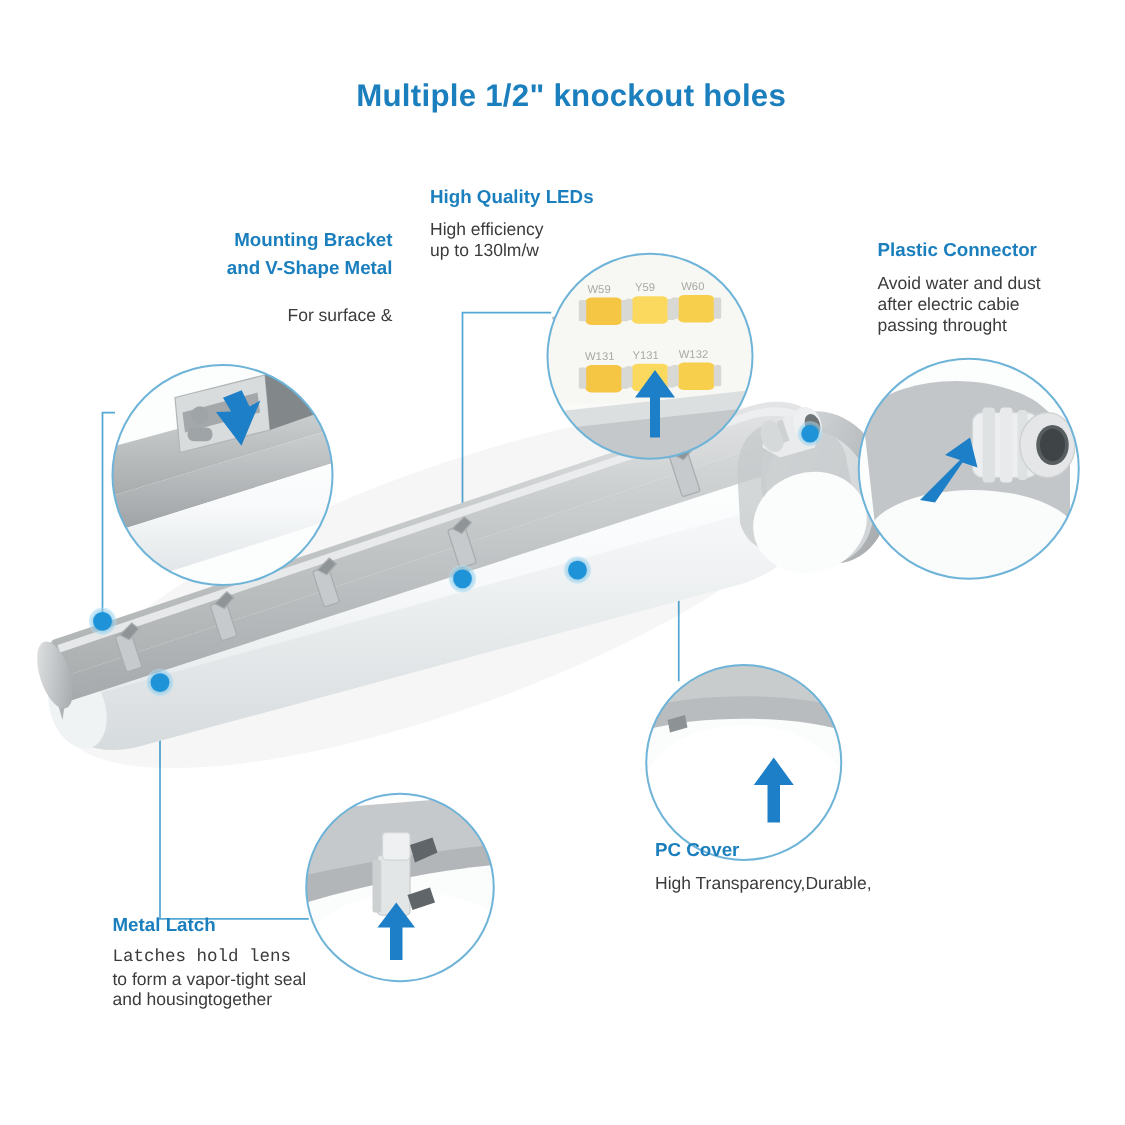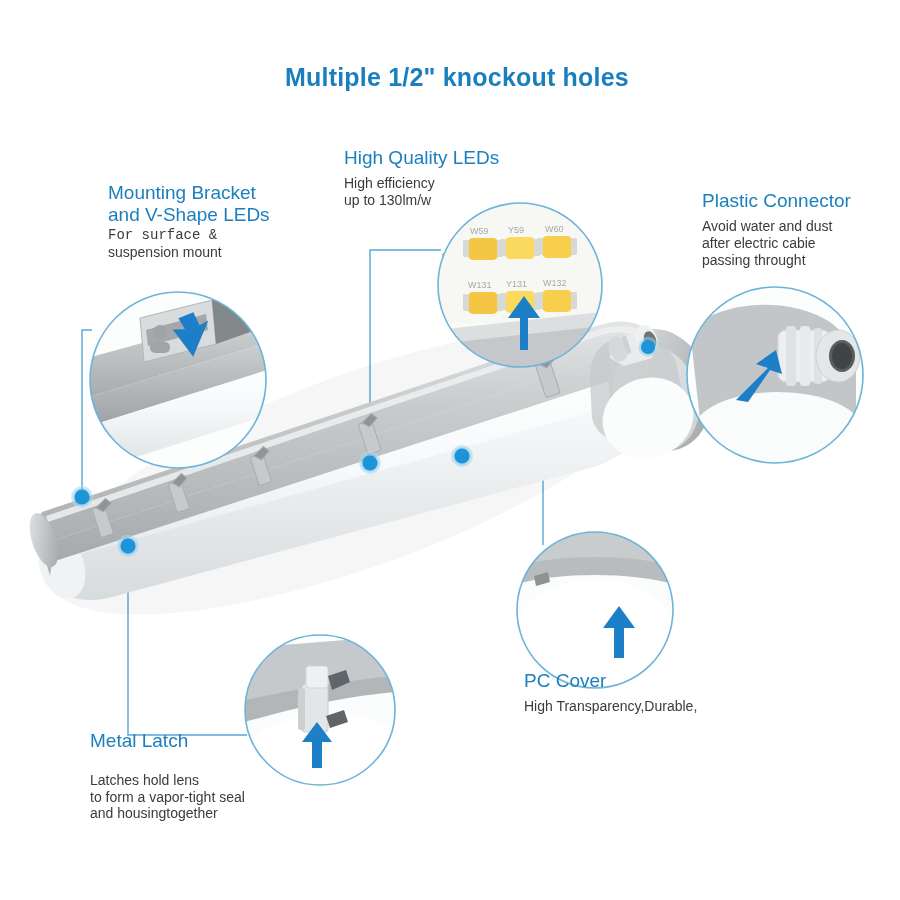--- a/index.html
+++ b/index.html
@@ -11,21 +11,21 @@
   #stage{position:absolute;inset:0;width:900px;height:900px;}
   .svglayer{position:absolute;left:0;top:0;width:900px;height:900px;}
 
   
   .txt{position:absolute;}
   .title{
     color:#1b7fbe;font-size:25px;font-weight:bold;letter-spacing:.2px;
     white-space:nowrap;
   }
   .head{
-    color:#1b7fbe;font-size:19px;font-weight:normal;line-height:22px;
+    color:#1b7fbe;font-size:15px;font-weight:bold;line-height:22px;
   }
   .sub{
     color:#3b3b3b;font-size:14px;line-height:17px;font-weight:normal;
   }
   .sub.tight{line-height:16.5px;}
 </style>
 </head>
 <body>
 
 <div id="stage">
@@ -336,25 +336,24 @@
       <circle cx="462" cy="456" r="11" fill="url(#gDot)" opacity="0.55"></circle>
       <circle cx="462" cy="456" r="7.5" fill="#1f93d8"></circle>
 
       <circle cx="128" cy="546" r="11" fill="url(#gDot)" opacity="0.55"></circle>
       <circle cx="128" cy="546" r="7.5" fill="#1f93d8"></circle>
     </g>
   </svg>
 
   <div class="txt title" style="left:285px;top:63px;">Multiple 1/2" knockout holes</div>
 
-  <div class="txt" style="left:108px;top:182px;width:230px;">
+  <div class="txt" style="left:84px;top:182px;width:230px;text-align:right;">
     <div class="head">Mounting Bracket</div>
-    <div class="head">and V-Shape LEDs</div>
-    <div class="sub" style="margin-top:1px;font-family:Liberation Mono, monospace;">For surface &amp;</div>
-    <div class="sub">suspension mount</div>
+    <div class="head">and V-Shape Metal</div>
+    <div class="sub" style="margin-top:18px;">For surface &amp;</div>
   </div>
 
   <div class="txt" style="left:344px;top:147px;width:200px;">
     <div class="head">High Quality LEDs</div>
     <div class="sub" style="margin-top:6px;">High efficiency</div>
     <div class="sub">up to 130lm/w</div>
   </div>
 
   <div class="txt" style="left:702px;top:190px;width:200px;">
     <div class="head">Plastic Connector</div>
@@ -363,18 +362,18 @@
     <div class="sub">passing throught</div>
   </div>
 
   <div class="txt" style="left:524px;top:670px;width:240px;">
     <div class="head">PC Cover</div>
     <div class="sub" style="margin-top:6px;">High Transparency,Durable,</div>
   </div>
 
   <div class="txt" style="left:90px;top:730px;width:240px;">
     <div class="head">Metal Latch</div>
-    <div class="sub tight" style="margin-top:20px;">Latches hold lens</div>
+    <div class="sub tight" style="margin-top:6px;font-family:Liberation Mono, monospace;">Latches hold lens</div>
     <div class="sub tight">to form a vapor-tight seal</div>
     <div class="sub tight">and housingtogether</div>
   </div>
 
 </div>
 
 </body></html>

